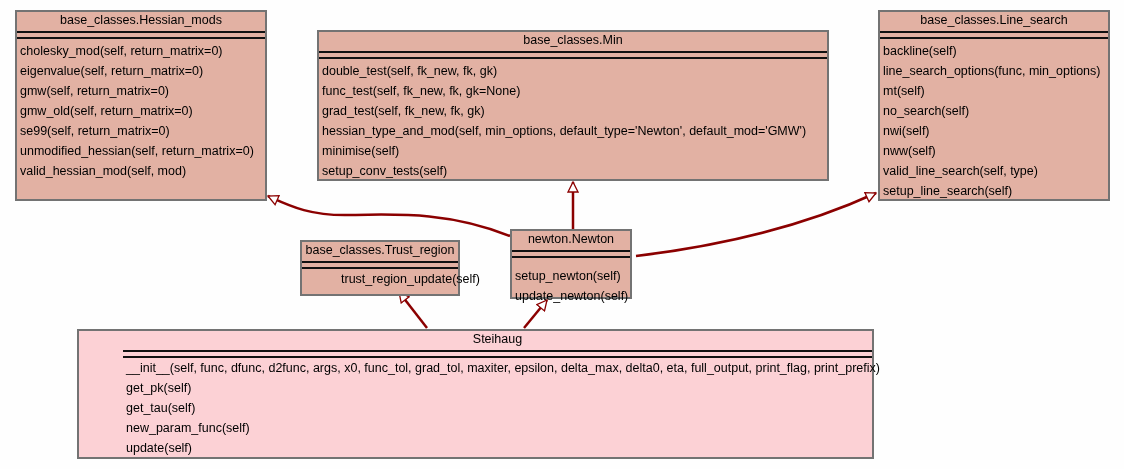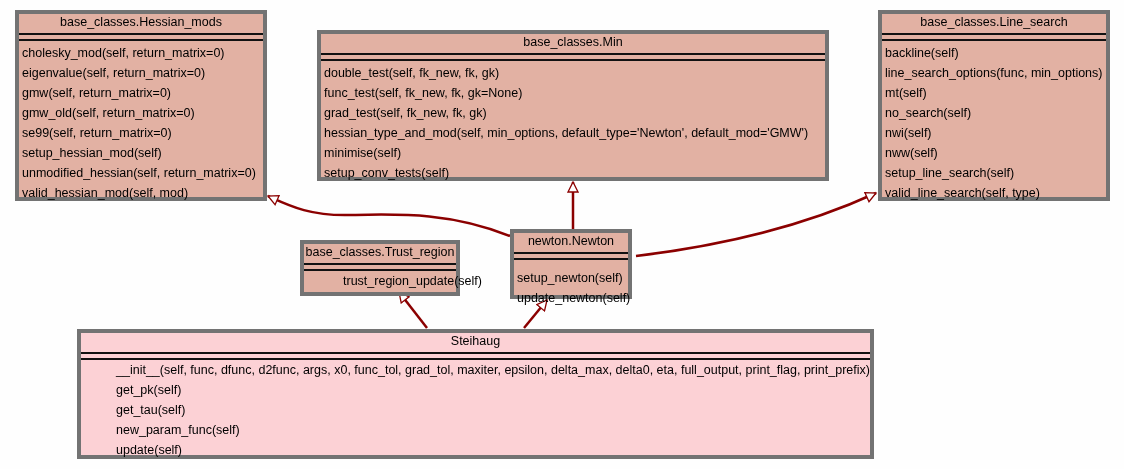--- a/index.html
+++ b/index.html
@@ -4,21 +4,21 @@
 <style>
   html, body { margin: 0; padding: 0; }
   body {
     width: 1124px; height: 469px; position: relative; overflow: hidden;
     background: #fefefe;
     font-family: "Liberation Sans", sans-serif;
     font-size: 12.5px; color: #000;
   }
   .cls {
     position: absolute; box-sizing: border-box;
-    border: 4px solid #737373; background: #e2b1a3;
+    border: 2px solid #737373; background: #e2b1a3;
   }
   .cls.leaf { background: #fcd1d5; }
   .cls .title {
     text-align: center; height: 19px; line-height: 17px;
     border-bottom: 2px solid #111; white-space: nowrap;
   }
   .cls .attrs { height: 4px; border-bottom: 2px solid #111; }
   .cls .methods { padding: 2px 0 0 3px; }
   .cls .m { height: 20px; line-height: 20px; white-space: nowrap; }
   svg.edges { position: absolute; left: 0; top: 0; pointer-events: none; }
@@ -41,21 +41,20 @@
 
 <div class="cls" style="left:15px;top:10px;width:252px;height:191px;">
   <div class="title">base_classes.Hessian_mods</div>
   <div class="attrs"></div>
   <div class="methods">
     <div class="m">cholesky_mod(self, return_matrix=0)</div>
     <div class="m">eigenvalue(self, return_matrix=0)</div>
     <div class="m">gmw(self, return_matrix=0)</div>
     <div class="m">gmw_old(self, return_matrix=0)</div>
     <div class="m">se99(self, return_matrix=0)</div>
-    <div class="m">setup_hessian_mod(self)</div>
     <div class="m">unmodified_hessian(self, return_matrix=0)</div>
     <div class="m">valid_hessian_mod(self, mod)</div>
   </div>
 </div>
 
 <div class="cls" style="left:317px;top:30px;width:512px;height:151px;">
   <div class="title">base_classes.Min</div>
   <div class="attrs"></div>
   <div class="methods">
     <div class="m">double_test(self, fk_new, fk, gk)</div>
@@ -70,45 +69,45 @@
 <div class="cls" style="left:878px;top:10px;width:232px;height:191px;">
   <div class="title">base_classes.Line_search</div>
   <div class="attrs"></div>
   <div class="methods">
     <div class="m">backline(self)</div>
     <div class="m">line_search_options(func, min_options)</div>
     <div class="m">mt(self)</div>
     <div class="m">no_search(self)</div>
     <div class="m">nwi(self)</div>
     <div class="m">nww(self)</div>
+    <div class="m">valid_line_search(self, type)</div>
     <div class="m">setup_line_search(self)</div>
-    <div class="m">valid_line_search(self, type)</div>
   </div>
 </div>
 
 <div class="cls" style="left:300px;top:240px;width:160px;height:56px;">
   <div class="title">base_classes.Trust_region</div>
   <div class="attrs"></div>
   <div class="methods" style="padding-top:0;margin-left:36px;">
     <div class="m">trust_region_update(self)</div>
   </div>
 </div>
 
 <div class="cls" style="left:510px;top:229px;width:122px;height:70px;">
   <div class="title">newton.Newton</div>
   <div class="attrs"></div>
   <div class="methods" style="padding-top:8px;">
     <div class="m">setup_newton(self)</div>
     <div class="m">update_newton(self)</div>
   </div>
 </div>
 
-<div class="cls leaf" style="left:77px;top:329px;width:797px;height:130px;">
+<div class="cls leaf" style="left:77px;top:329px;width:797px;height:130px;padding-left:44px;">
   <div class="title">Steihaug</div>
   <div class="attrs"></div>
-  <div class="methods" style="padding-top:0;margin-left:32px;">
+  <div class="methods" style="padding-top:0;">
     <div class="m">__init__(self, func, dfunc, d2func, args, x0, func_tol, grad_tol, maxiter, epsilon, delta_max, delta0, eta, full_output, print_flag, print_prefix)</div>
     <div class="m">get_pk(self)</div>
     <div class="m">get_tau(self)</div>
     <div class="m">new_param_func(self)</div>
     <div class="m">update(self)</div>
   </div>
 </div>
 
 </body></html>

